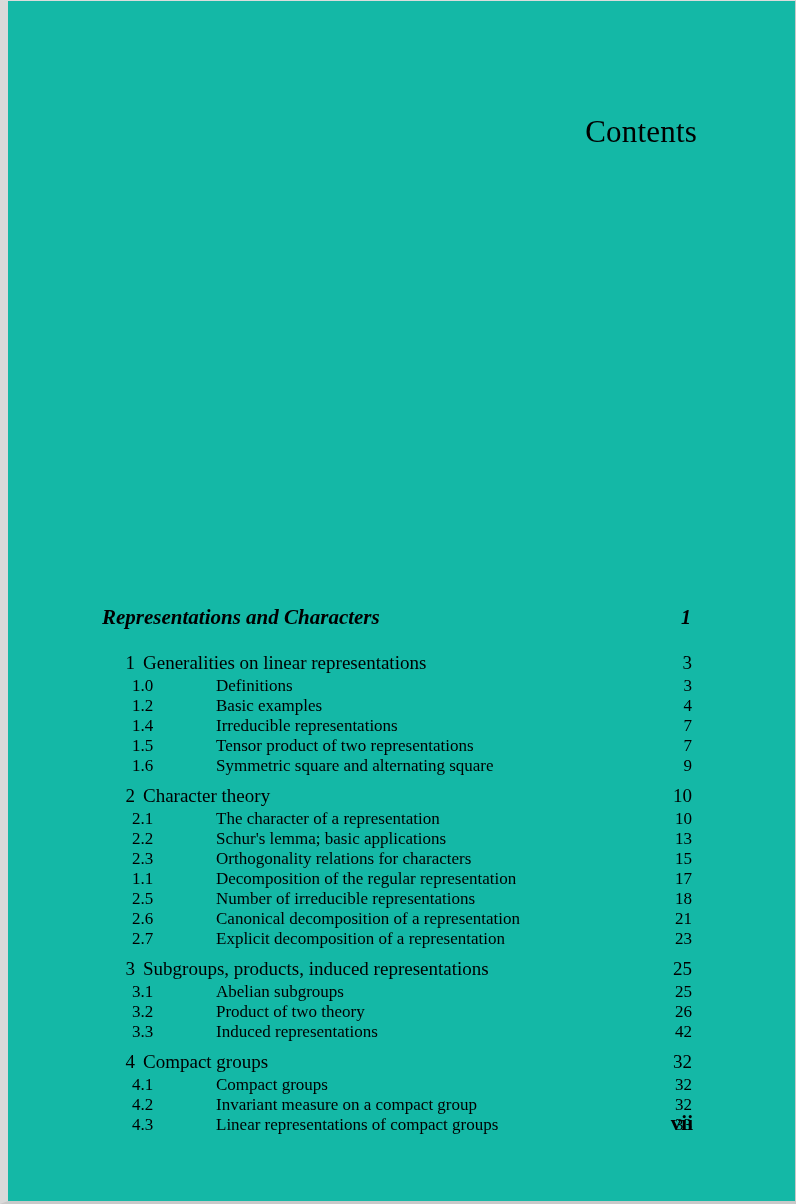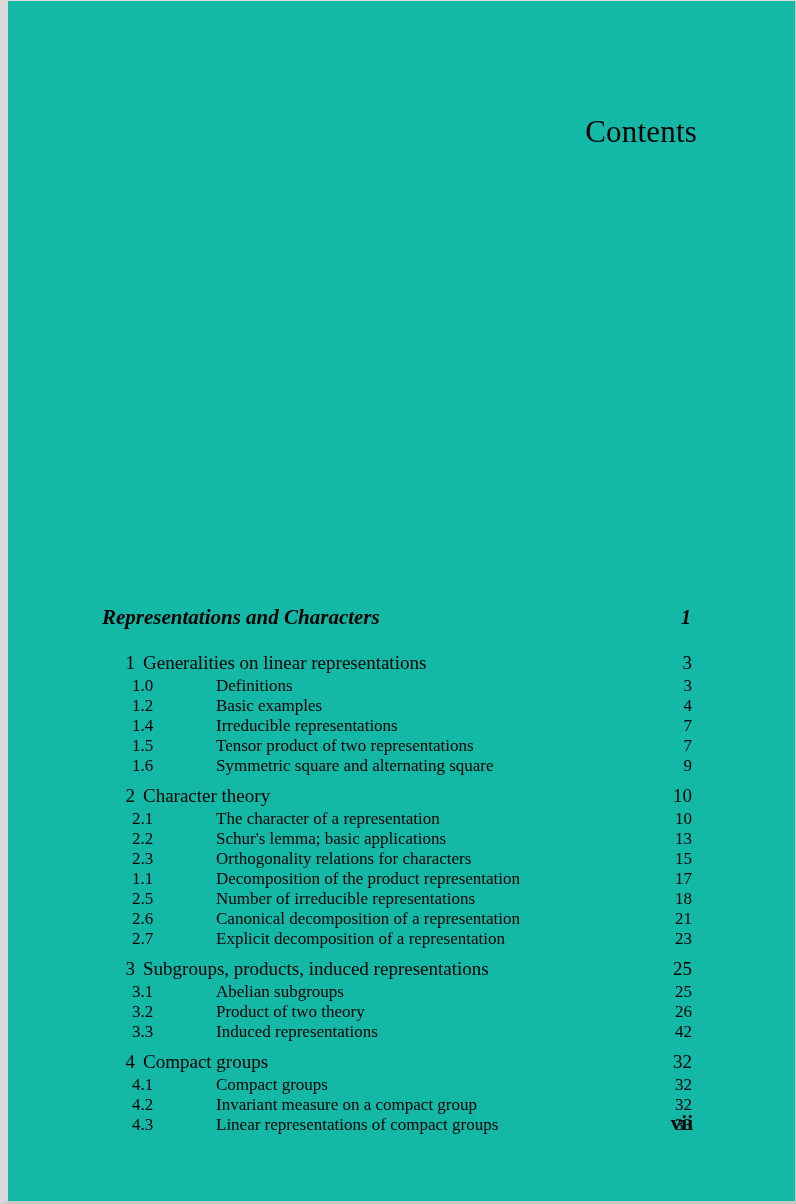--- a/index.html
+++ b/index.html
@@ -196,21 +196,21 @@
       </div>
       <div class="row section">
         <span class="num">2.2</span><span class="title">Schur's lemma; basic applications</span>
         <span class="pageno">13</span>
       </div>
       <div class="row section">
         <span class="num">2.3</span><span class="title">Orthogonality relations for characters</span>
         <span class="pageno">15</span>
       </div>
       <div class="row section">
-        <span class="num">1.1</span><span class="title">Decomposition of the product representation</span>
+        <span class="num">1.1</span><span class="title">Decomposition of the regular representation</span>
         <span class="pageno">17</span>
       </div>
       <div class="row section">
         <span class="num">2.5</span><span class="title">Number of irreducible representations</span>
         <span class="pageno">18</span>
       </div>
       <div class="row section">
         <span class="num">2.6</span><span class="title">Canonical decomposition of a representation</span>
         <span class="pageno">21</span>
       </div>

